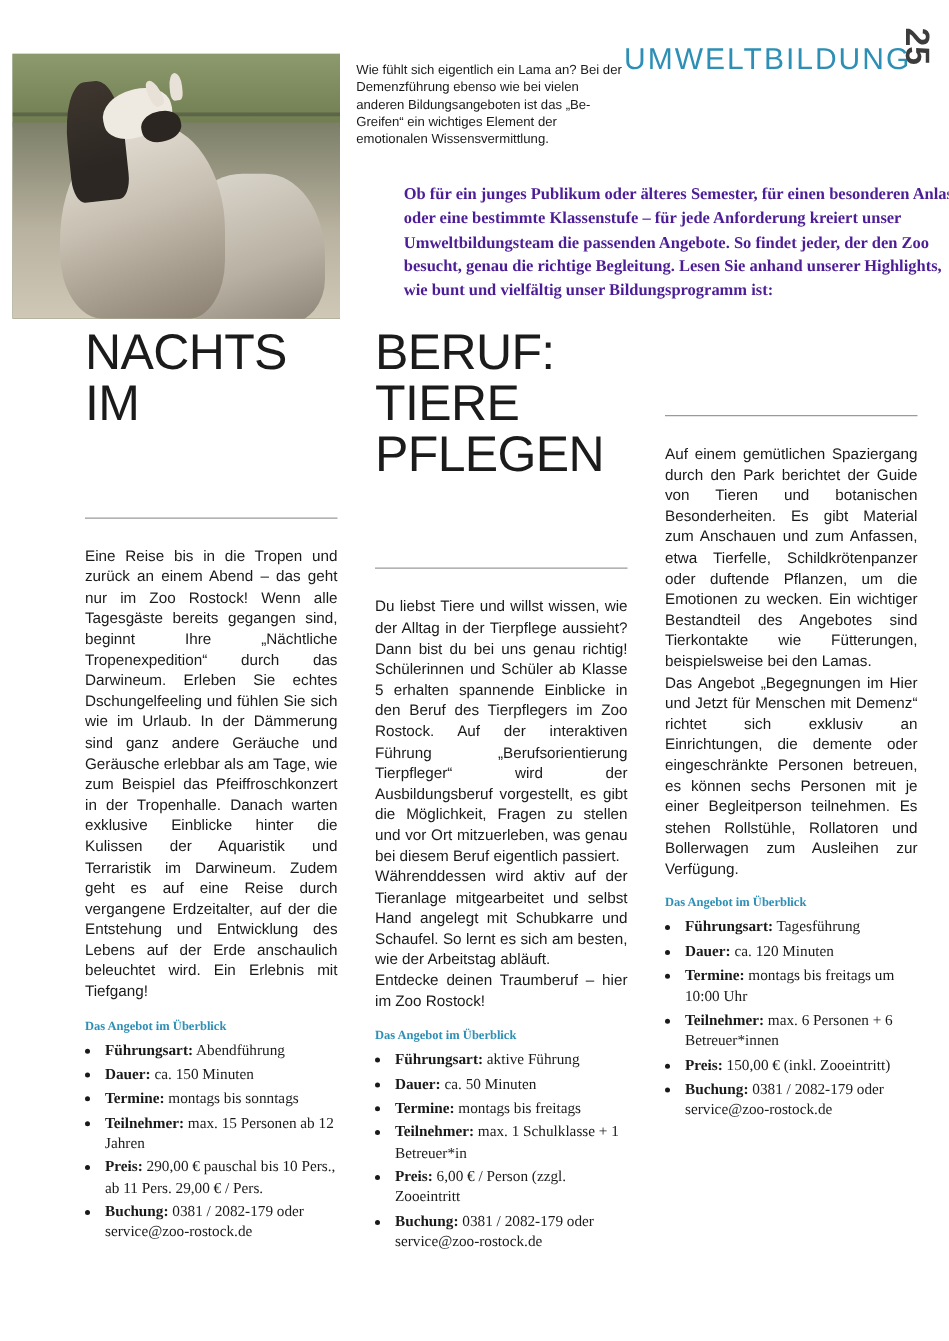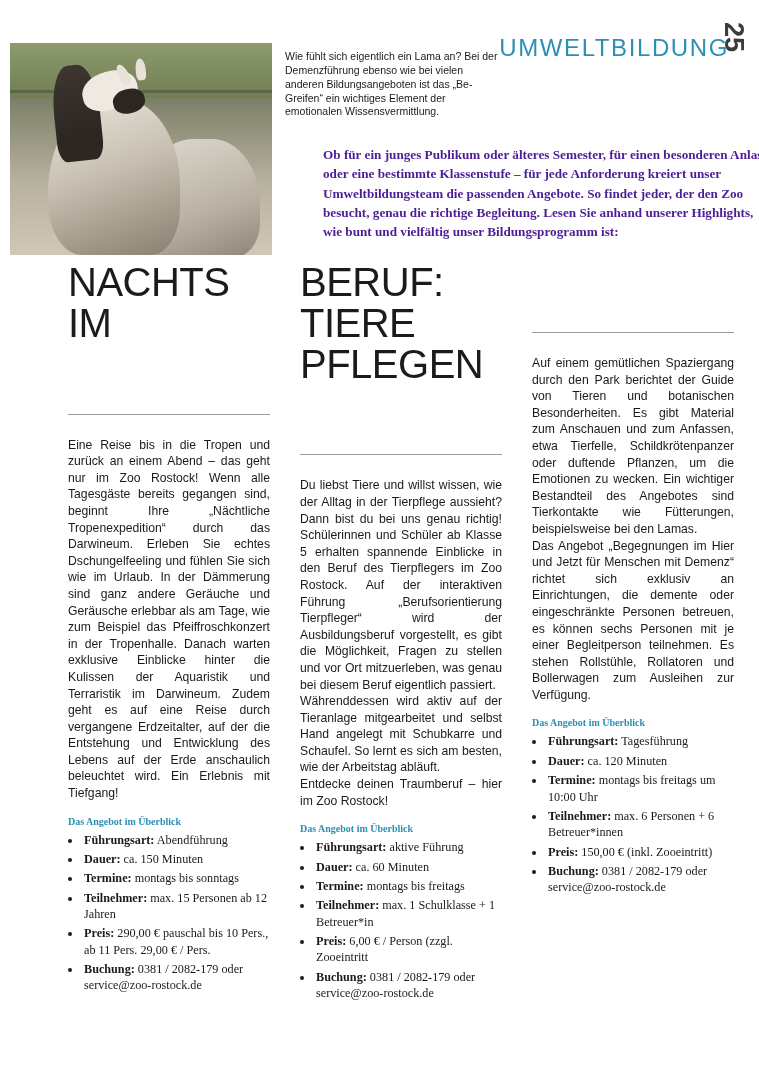--- a/index.html
+++ b/index.html
@@ -266,21 +266,21 @@
     </h2>
     <div class="rule"></div>
     <div class="body-text">
         <p>Du liebst Tiere und willst wissen, wie der Alltag in der Tierpflege aussieht? Dann bist du bei uns genau richtig! Schülerinnen und Schüler ab Klasse 5 erhalten spannende Einblicke in den Beruf des Tierpflegers im Zoo Rostock. Auf der interaktiven Führung „Berufsorientierung Tierpfleger“ wird der Ausbildungsberuf vorgestellt, es gibt die Möglichkeit, Fragen zu stellen und vor Ort mitzuerleben, was genau bei diesem Beruf eigentlich passiert.</p>
         <p>Währenddessen wird aktiv auf der Tieranlage mitgearbeitet und selbst Hand angelegt mit Schubkarre und Schaufel. So lernt es sich am besten, wie der Arbeitstag abläuft.</p>
         <p>Entdecke deinen Traumberuf – hier im Zoo Rostock!</p>
       </div>
     <div class="overview-head">Das Angebot im Überblick</div>
     <ul class="facts">
       <li><b>Führungsart:</b><span> aktive Führung</span></li>
-      <li><b>Dauer:</b><span> ca. 60 Minuten</span></li>
+      <li><b>Dauer:</b><span> ca. 50 Minuten</span></li>
       <li><b>Termine:</b><span> montags bis freitags</span></li>
       <li><b>Teilnehmer:</b><span> max. 1 Schulklasse + 1 Betreuer*in</span></li>
       <li><b>Preis:</b><span> 6,00 € / Person (zzgl. Zooeintritt</span></li>
       <li><b>Buchung:</b><span> 0381 / 2082-179 oder service@zoo-rostock.de</span></li>
     </ul>
   </div>
 
   <div class="col col-3">
     <div class="rule"></div>
     <div class="body-text">

